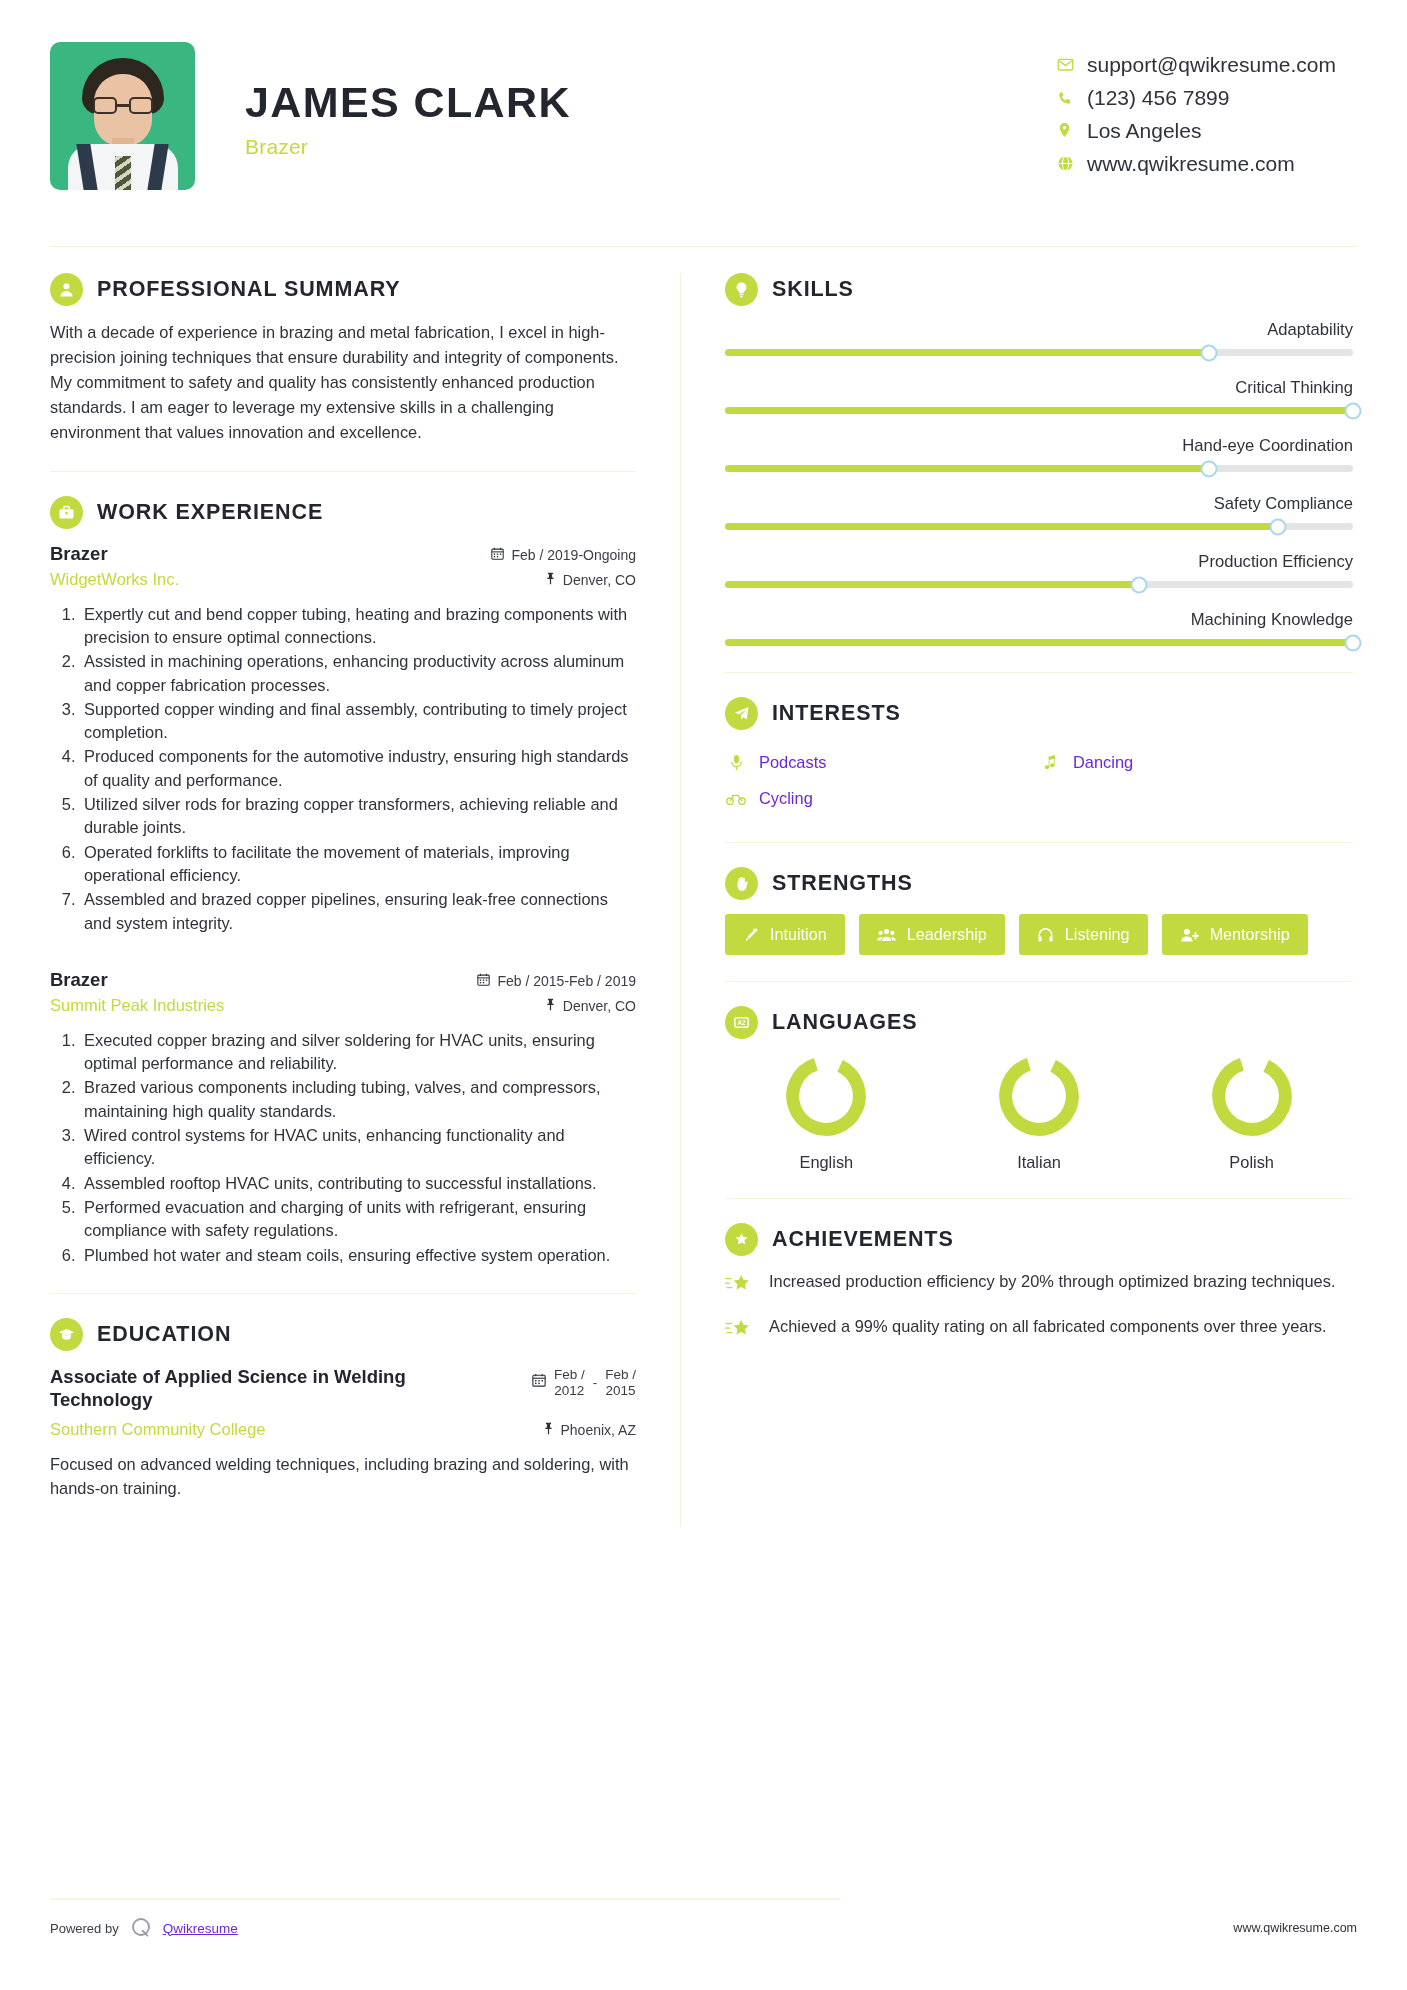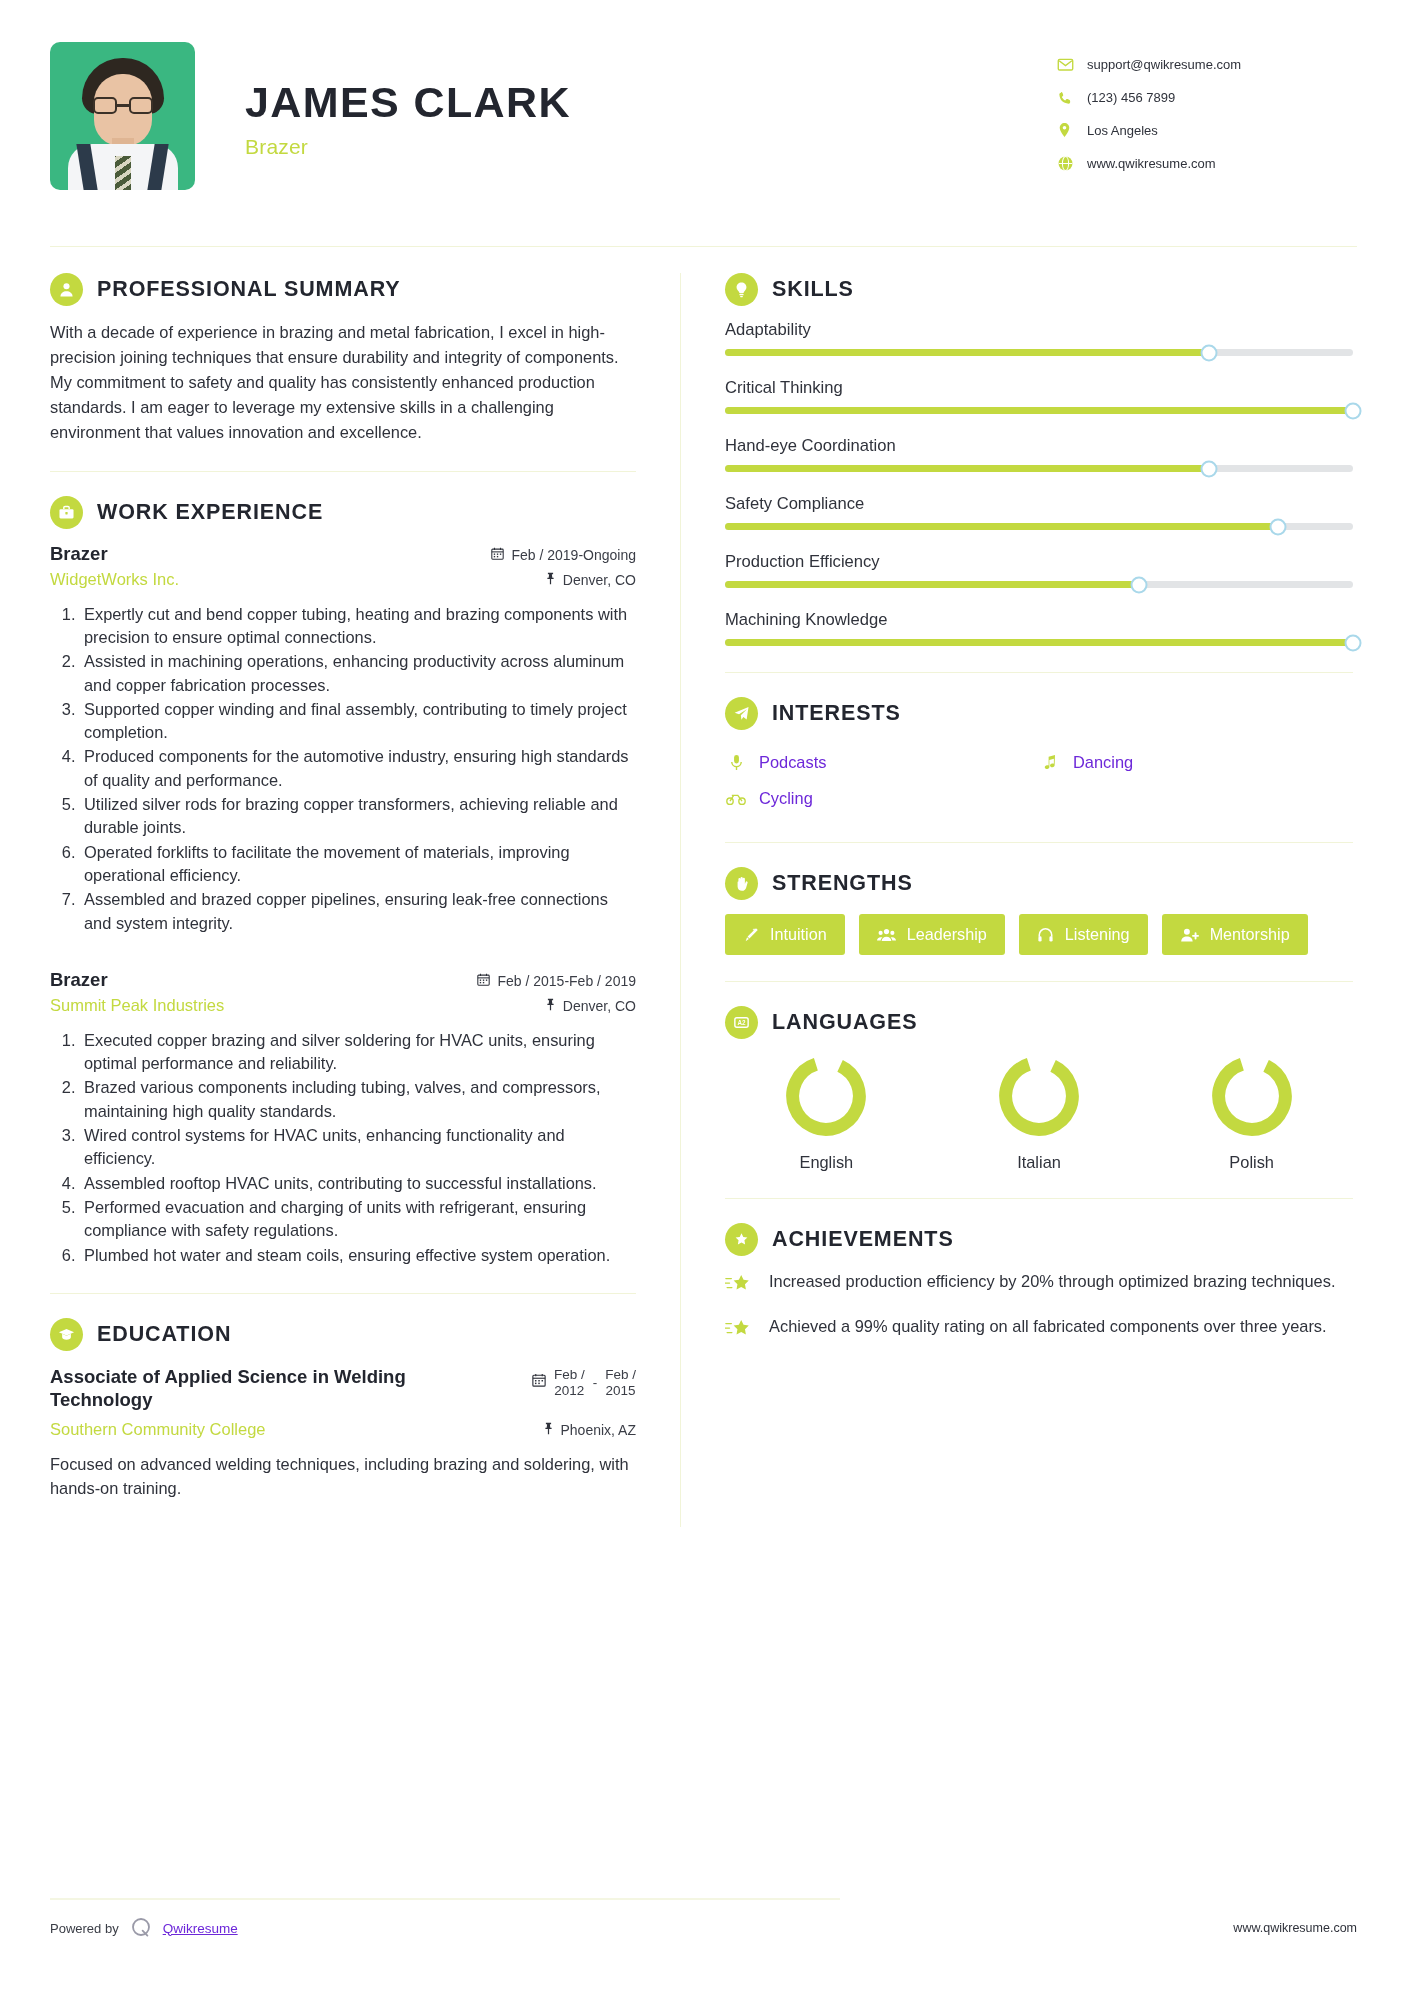--- a/index.html
+++ b/index.html
@@ -56,21 +56,21 @@
   }
 
   .name-block { flex:1; padding-top:38px; }
   .name {
     font-size:43px; font-weight:bold; letter-spacing:1.4px;
     color:#23262f; line-height:1.05;
   }
   .job-title { font-size:21px; color:#c3d940; margin-top:10px; letter-spacing:.2px; }
 
   .contacts { width:300px; padding-top:6px; flex:none; }
-  .contact-row { display:flex; align-items:center; height:33px; font-size:13px; color:#2f323b; }
+  .contact-row { display:flex; align-items:center; height:33px; font-size:21px; color:#2f323b; }
   .contact-row .ci { width:30px; flex:none; display:flex; align-items:center; justify-content:flex-start; }
   .contact-row svg { display:block; }
 
   
   .hr { height:1px; background:#f1f4d8; }
   .hr-head { margin:16px 0 0 0; }
 
   
   .cols { display:flex; margin-top:26px; }
   .left { width:630px; padding-right:44px; }
@@ -107,21 +107,21 @@
   .edu-degree { font-size:18.5px; font-weight:bold; color:#23262f; max-width:430px; line-height:1.28; }
   .edu-dates { display:flex; align-items:flex-start; gap:8px; font-size:13.5px; color:#3a3d46; padding-top:2px; }
   .edu-date-col { text-align:center; line-height:1.2; }
   .edu-dash { padding-top:8px; }
   .edu-sub { display:flex; justify-content:space-between; align-items:baseline; margin-top:8px; }
   .edu-school { font-size:16.5px; color:#c3d940; }
   .edu-desc { font-size:16.4px; line-height:1.45; color:#2f323b; margin-top:14px; }
 
   
   .skill { margin-bottom:4px; }
-  .skill-name { font-size:16.6px; color:#2f323b; margin-bottom:9px; }
+  .skill-name { font-size:16.6px; color:#2f323b; margin-bottom:9px;text-align:right; }
   .skill-track {
     position:relative; height:7px; border-radius:4px; background:#e2e4e6; margin-bottom:22px;
   }
   .skill-fill { position:absolute; left:0; top:0; height:7px; border-radius:4px; background:#c3d940; }
   .skill-knob {
     position:absolute; top:50%; width:17px; height:17px; border-radius:50%;
     background:#ffffff; border:2px solid #a9d8ea; transform:translate(-50%,-50%);
   }
 
   

